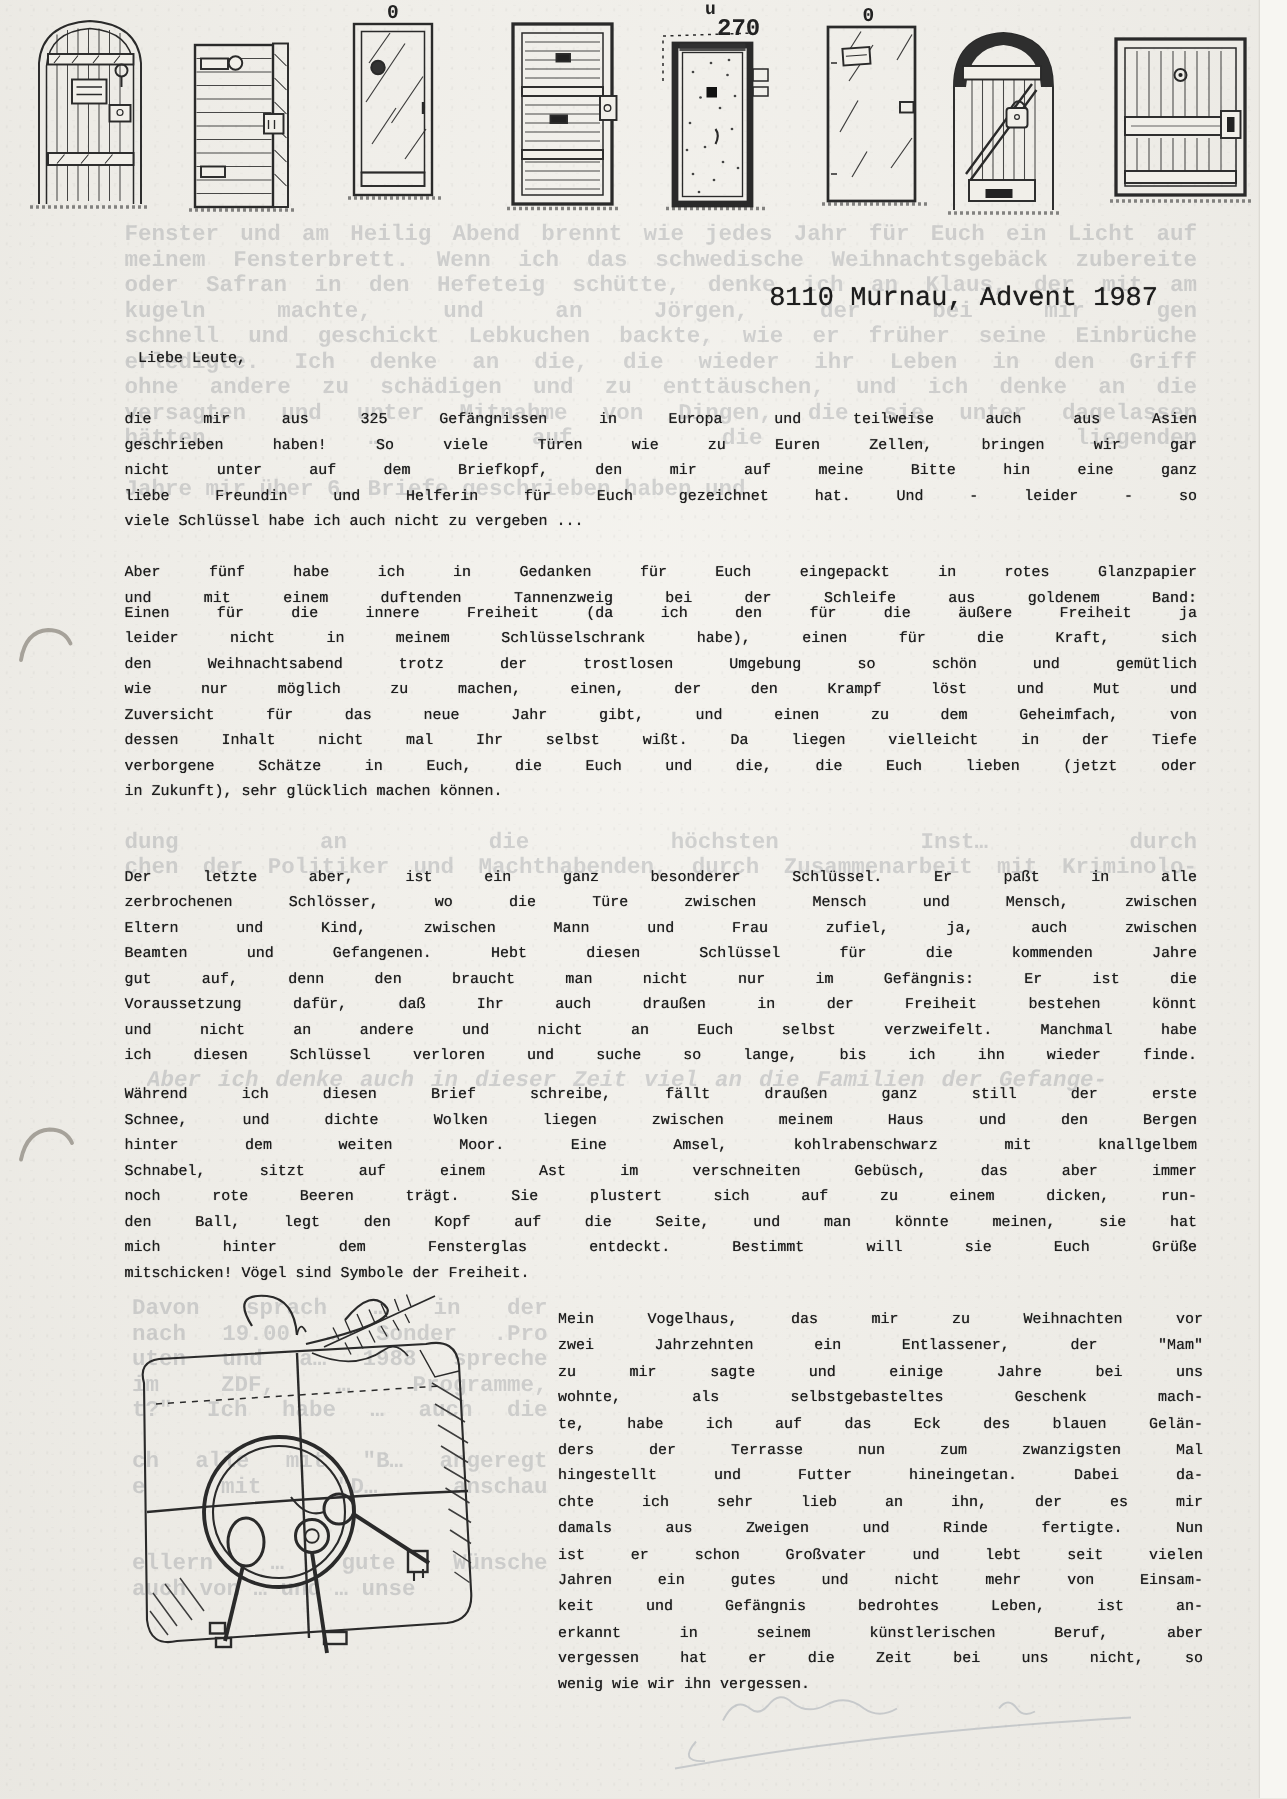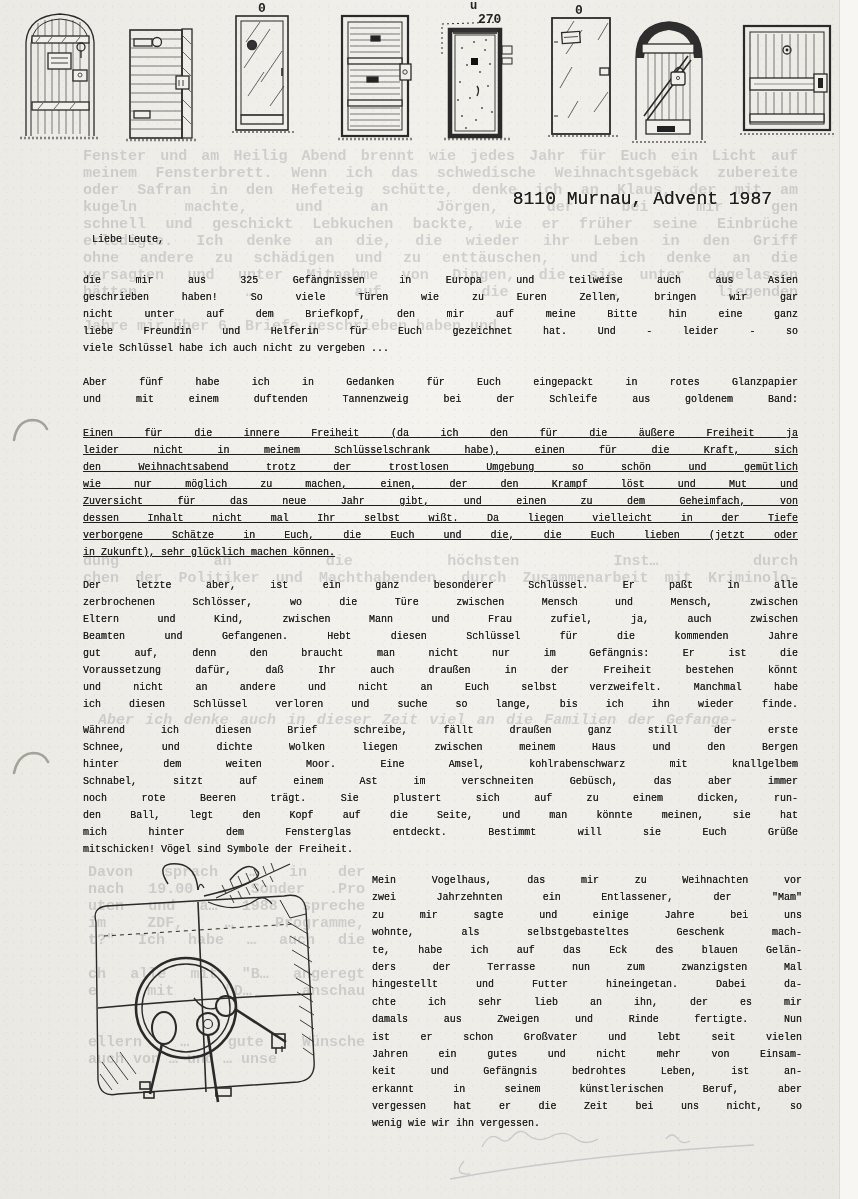--- a/index.html
+++ b/index.html
@@ -14,35 +14,35 @@
     font-family:"Liberation Mono","DejaVu Sans Mono",monospace;
     color:#1d1d1d;
   }
   .edge-right{position:absolute;right:0;top:0;bottom:0;width:18px;background:#f7f6f2;border-left:1px solid #dcdad4;}
   .txt{position:absolute; font-size:10px; line-height:17px; text-shadow:0 0 .5px rgba(10,10,10,.75);}
   .para{left:83px;width:715px;}
   .tline{height:17px;text-align:justify;text-align-last:justify;overflow:hidden;}
   .tline.tlast{text-align-last:left;}
   .dateline{top:190px;right:86px;font-size:18px;line-height:18px;}
   .salutation{top:231px;left:92px;}
-  .p1{top:272px;} .p2{top:374px;} .p3{top:425px;text-decoration:underline;} .p4{top:577px;} .p5{top:722px;}
+  .p1{top:272px;} .p2{top:374px;} .p3{top:401px;} .p4{top:577px;} .p5{top:722px;}
   .sidebar{left:372px;top:872px;width:430px;}
   .sidebar .tline{height:17.4px;}
   .bleed{position:absolute;font-size:15px;line-height:17px;font-weight:700;color:#49505e;opacity:.20;filter:blur(.35px);}
   .bleed .tline{height:17px;}
   .bleed-top{left:83px;top:148px;width:715px;}
   .bleed-mid{left:83px;top:553px;width:715px;}
   .bleed-aside{left:98px;top:712px;width:640px;font-style:italic;}
   .bleed-bottom{left:88px;top:864px;width:277px;}
   .doors{position:absolute;left:0;top:0;width:858px;height:155px;}
   .door{position:absolute;}
   .door-label{position:absolute;font-size:13px;line-height:13px;color:#222;font-weight:700;}
   .lab-d3{left:258px;top:2px;}
   .lab-d5u{left:470px;top:0px;font-size:12px;}
-  .lab-d5{left:478px;top:13px;font-size:13px;}
+  .lab-d5{left:478px;top:13px;font-size:16px;}
   .lab-d6{left:575px;top:4px;}
   svg{display:block;}
   .hole{position:absolute;opacity:.75;}
   .hole1{left:10px;top:414px;}
   .hole2{left:10px;top:746px;}
   .package{position:absolute;left:66px;top:856px;}
   .signature{position:absolute;left:420px;top:1105px;opacity:.45;}
 </style>
 </head>
 <body>

